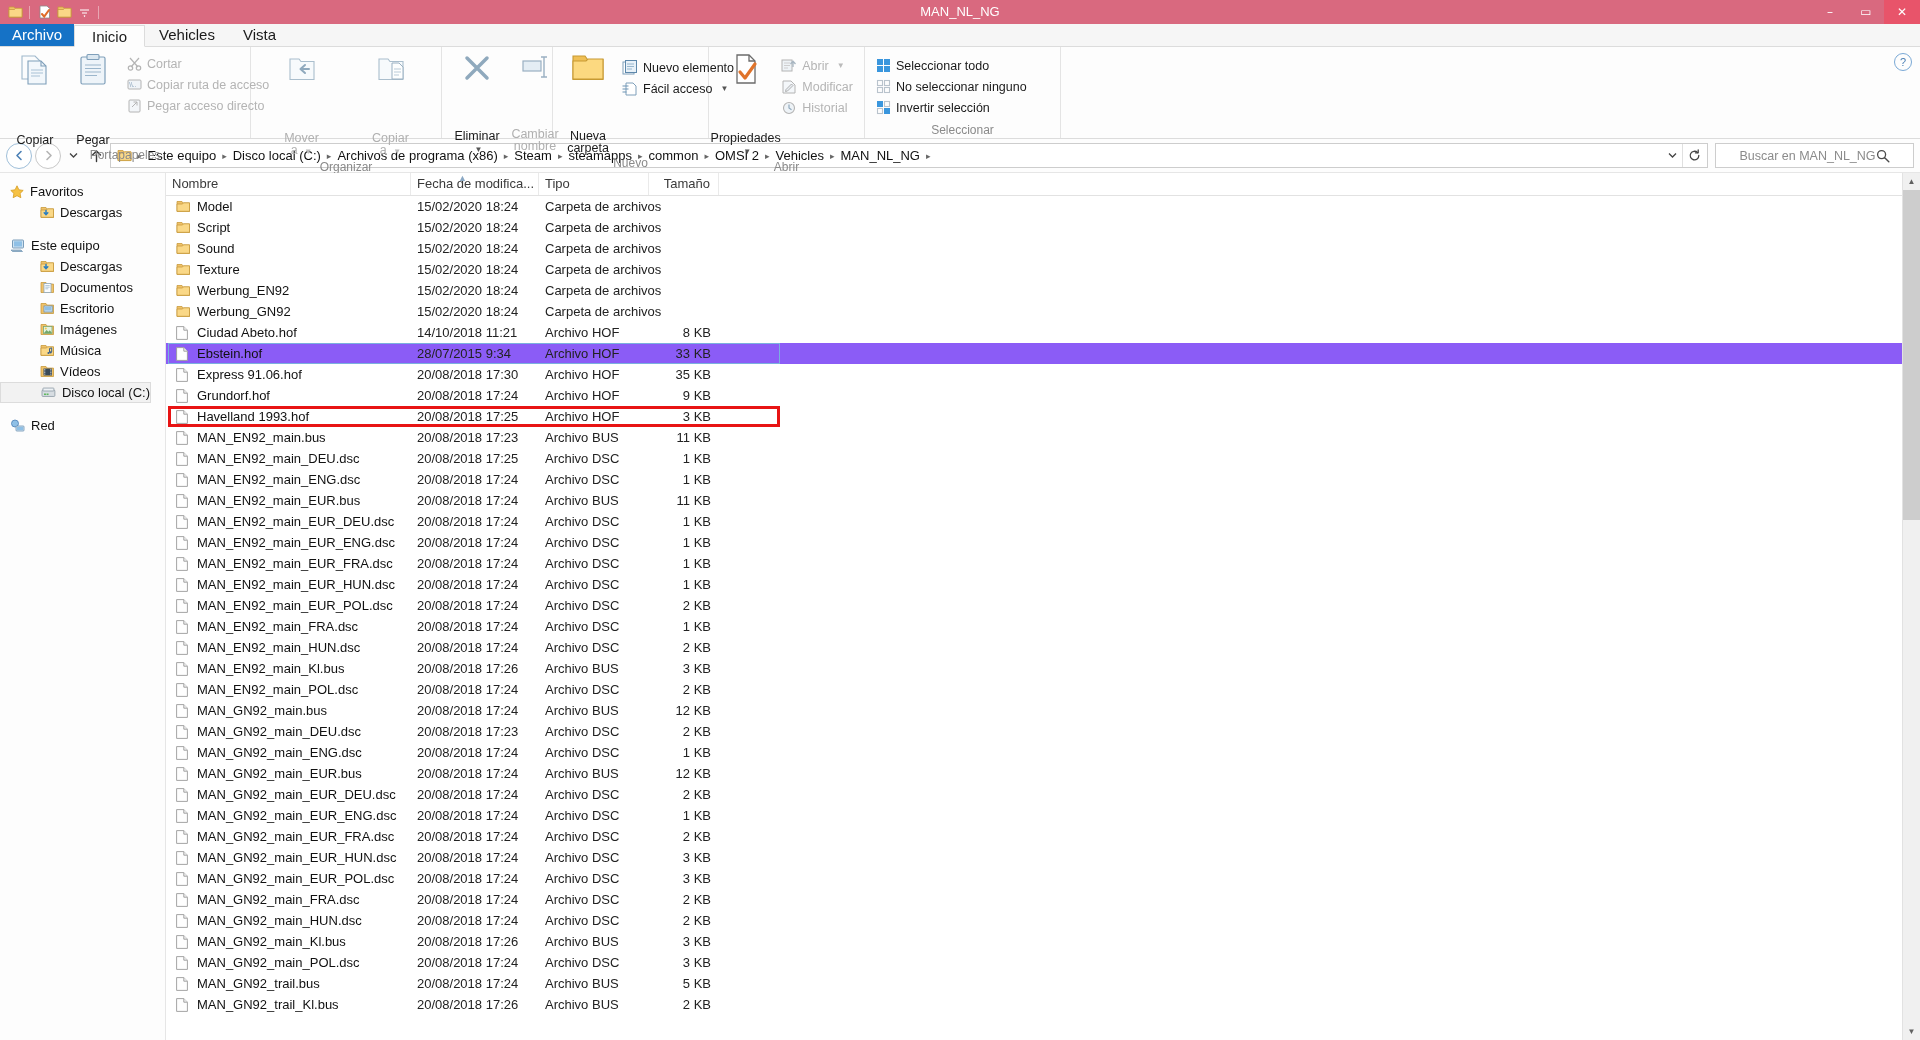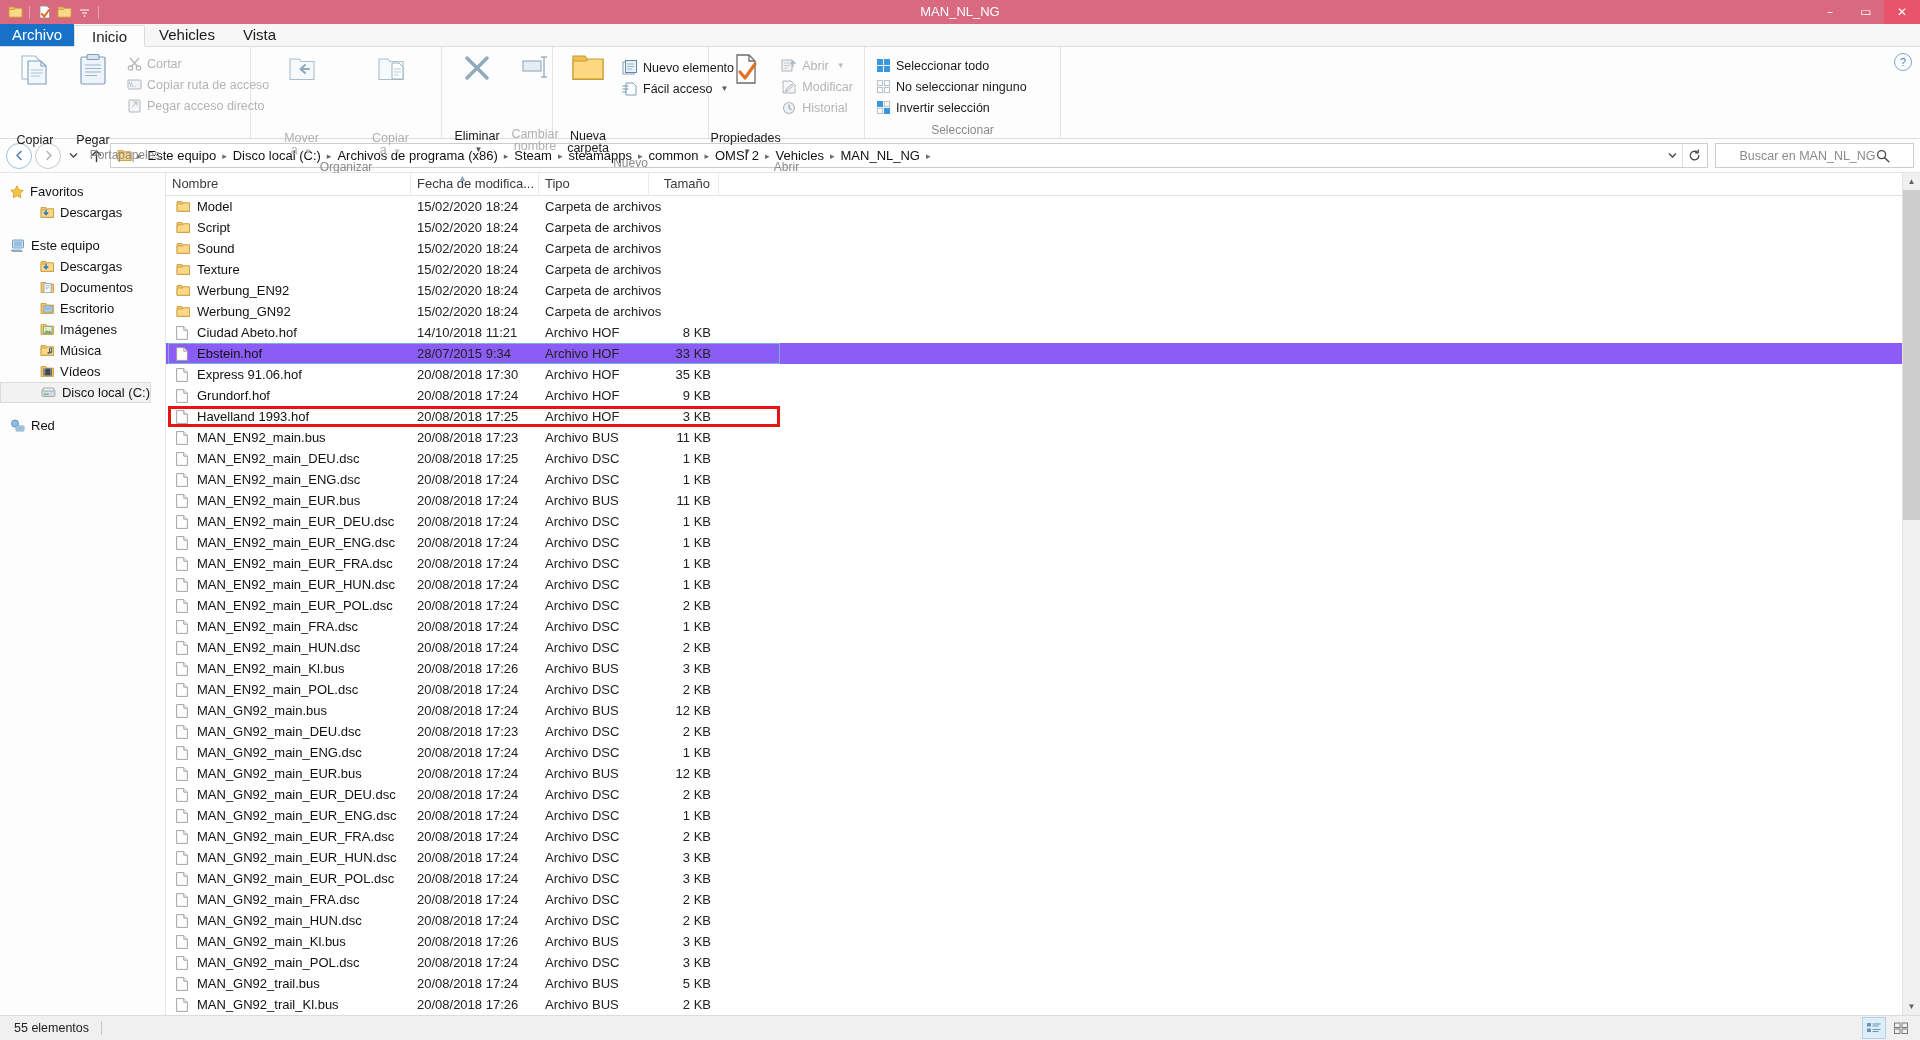--- a/index.html
+++ b/index.html
@@ -1192,35 +1192,14 @@
         </div>
 
       <div class="vscroll">
         <div class="up">▲</div>
         <div class="thumb"></div>
         <div class="down">▼</div>
       </div>
     </div>
   </div>
 
-  <div class="statusbar">
-    <span class="txt">55 elementos</span>
-    <span class="divider"></span>
-    <div class="viewbtns">
-      <div class="viewbtn on">
-        <svg width="16" height="14" viewBox="0 0 16 14">
-            <rect x="1" y="2" width="4" height="3.5" fill="#6d93b3"></rect>
-            <rect x="1" y="7.5" width="4" height="3.5" fill="#6d93b3"></rect>
-            <path d="M6.5 3h8M6.5 5h6M6.5 8.5h8M6.5 10.5h6" stroke="#6d93b3" stroke-width="1"></path>
-          </svg>
-      </div>
-      <div class="viewbtn">
-        <svg width="16" height="14" viewBox="0 0 16 14">
-            <rect x="1.5" y="2" width="5.5" height="4.5" fill="none" stroke="#7a7a7a" stroke-width="1"></rect>
-            <rect x="9" y="2" width="5.5" height="4.5" fill="none" stroke="#7a7a7a" stroke-width="1"></rect>
-            <rect x="1.5" y="8" width="5.5" height="4.5" fill="none" stroke="#7a7a7a" stroke-width="1"></rect>
-            <rect x="9" y="8" width="5.5" height="4.5" fill="none" stroke="#7a7a7a" stroke-width="1"></rect>
-          </svg>
-      </div>
-    </div>
-  </div>
 
 </div>
 
 </body></html>

